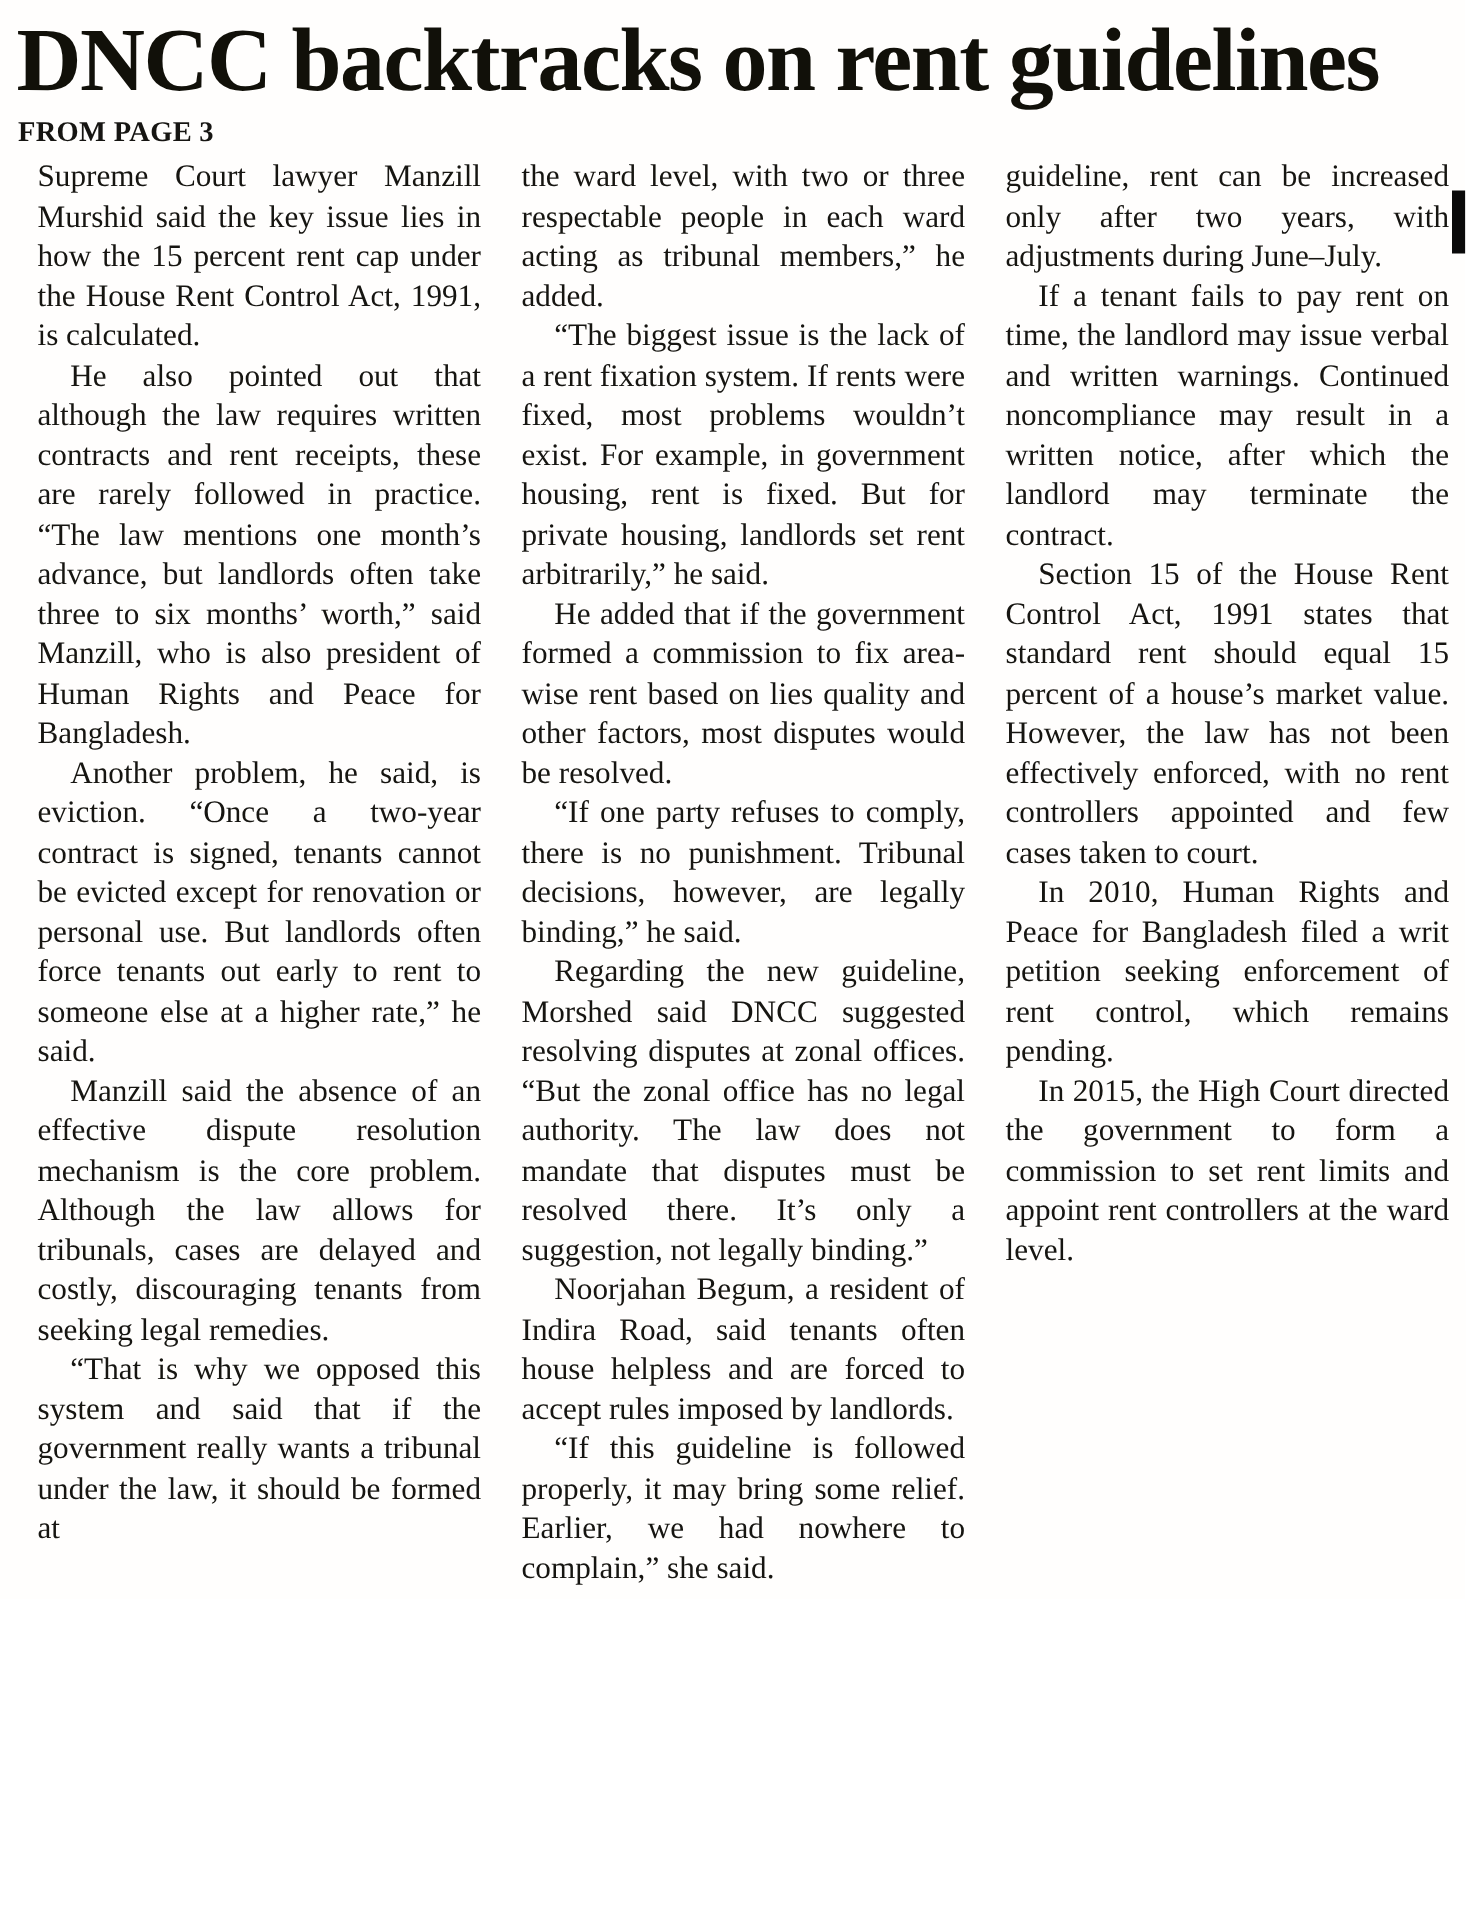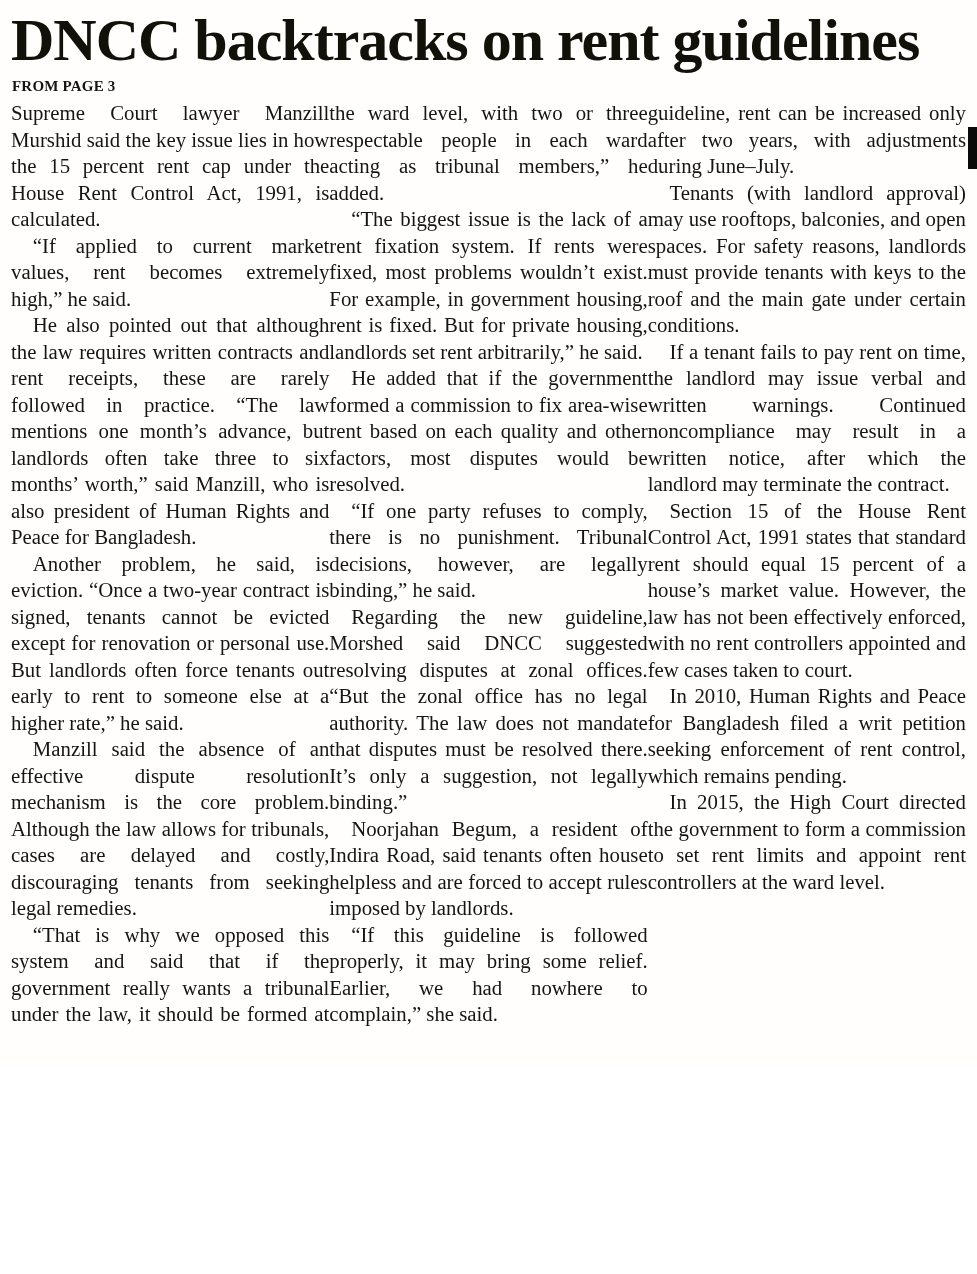--- a/index.html
+++ b/index.html
@@ -21,28 +21,30 @@
   .headline {
     margin: 0 0 7px 0;
     font-size: 60px;
     font-weight: 600;
     line-height: 1.02;
     letter-spacing: -1px;
     color: #111009;
     white-space: nowrap;
   }
   .kicker {
-    font-size: 15px;
+    font-size: 19px;
     font-weight: bold;
     letter-spacing: 0.2px;
     margin: 0 0 5px 1px;
     color: #161512;
   }
   .columns {
     display: flex;
+    gap: 27px;
+    margin-left: 14px;
   }
   .col {
     flex: 1 1 0;
     min-width: 0;
     text-align: justify;
     font-size: 20.8px;
     line-height: 26.5px;
     color: #161511;
   }
   .col p {
@@ -71,40 +73,38 @@
 <div class="page">
 
   <h1 class="headline">DNCC backtracks on rent guidelines</h1>
 
   <div class="kicker">FROM PAGE 3</div>
 
   <div class="columns">
 
     <div class="col">
       <p class="no-indent">Supreme Court lawyer Manzill Murshid said the key issue lies in how the 15 percent rent cap under the House Rent Control Act, 1991, is calculated.</p>
-      <p>“If applied to current market values, rent becomes extremely high,” he said.</p>
       <p>He also pointed out that although the law requires written contracts and rent receipts, these are rarely followed in practice. “The law mentions one month’s advance, but landlords often take three to six months’ worth,” said Manzill, who is also president of Human Rights and Peace for Bangladesh.</p>
       <p>Another problem, he said, is eviction. “Once a two-year contract is signed, tenants cannot be evicted except for renovation or personal use. But landlords often force tenants out early to rent to someone else at a higher rate,” he said.</p>
       <p>Manzill said the absence of an effective dispute resolution mechanism is the core problem. Although the law allows for tribunals, cases are delayed and costly, discouraging tenants from seeking legal remedies.</p>
       <p class="justify-last">“That is why we opposed this system and said that if the government really wants a tribunal under the law, it should be formed at</p>
     </div>
 
     <div class="col">
       <p class="no-indent">the ward level, with two or three respectable people in each ward acting as tribunal members,” he added.</p>
       <p>“The biggest issue is the lack of a rent fixation system. If rents were fixed, most problems wouldn’t exist. For example, in government housing, rent is fixed. But for private housing, landlords set rent arbitrarily,” he said.</p>
-      <p>He added that if the government formed a commission to fix area-wise rent based on each quality and other factors, most disputes would be resolved.</p>
+      <p>He added that if the government formed a commission to fix area-wise rent based on lies quality and other factors, most disputes would be resolved.</p>
       <p>“If one party refuses to comply, there is no punishment. Tribunal decisions, however, are legally binding,” he said.</p>
       <p>Regarding the new guideline, Morshed said DNCC suggested resolving disputes at zonal offices. “But the zonal office has no legal authority. The law does not mandate that disputes must be resolved there. It’s only a suggestion, not legally binding.”</p>
       <p>Noorjahan Begum, a resident of Indira Road, said tenants often house helpless and are forced to accept rules imposed by landlords.</p>
       <p>“If this guideline is followed properly, it may bring some relief. Earlier, we had nowhere to complain,” she said.</p>
     </div>
 
     <div class="col">
       <p class="no-indent">guideline, rent can be increased only after two years, with adjustments during June–July.</p>
-      <p>Tenants (with landlord approval) may use rooftops, balconies, and open spaces. For safety reasons, landlords must provide tenants with keys to the roof and the main gate under certain conditions.</p>
       <p>If a tenant fails to pay rent on time, the landlord may issue verbal and written warnings. Continued noncompliance may result in a written notice, after which the landlord may terminate the contract.</p>
       <p>Section 15 of the House Rent Control Act, 1991 states that standard rent should equal 15 percent of a house’s market value. However, the law has not been effectively enforced, with no rent controllers appointed and few cases taken to court.</p>
       <p>In 2010, Human Rights and Peace for Bangladesh filed a writ petition seeking enforcement of rent control, which remains pending.</p>
       <p>In 2015, the High Court directed the government to form a commission to set rent limits and appoint rent controllers at the ward level.</p>
     </div>
 
   </div>
 
   <div class="edge-artifact"></div>
 

